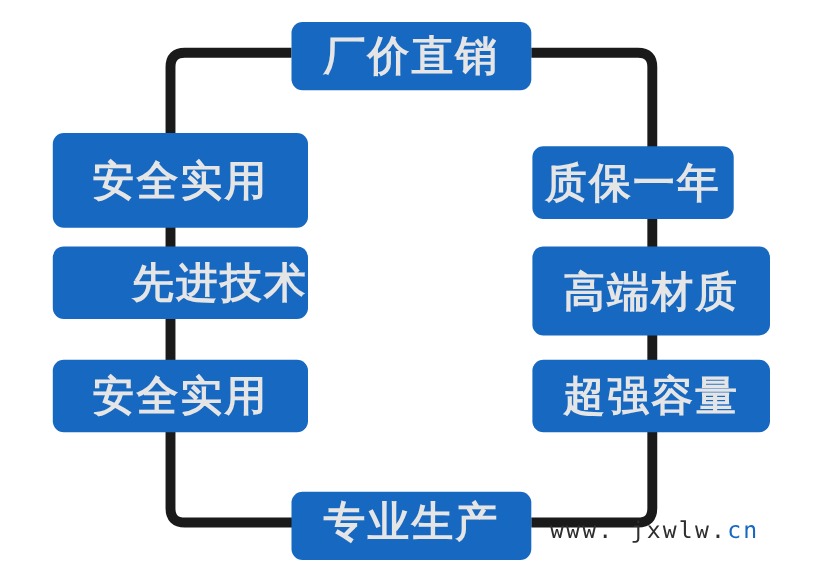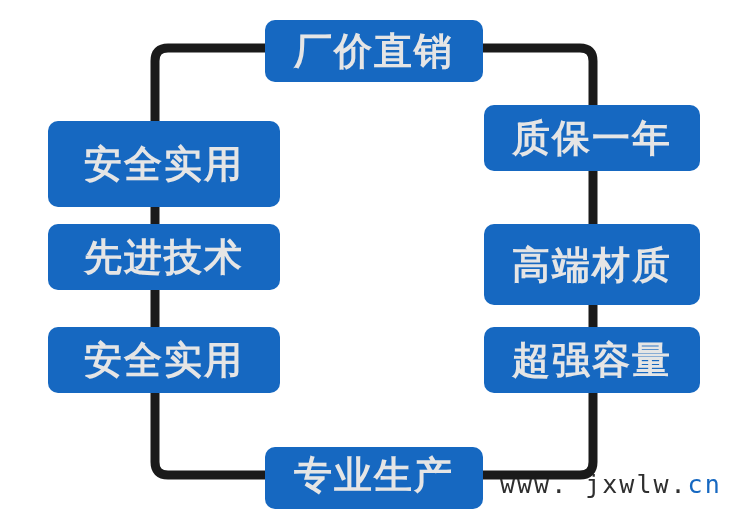--- a/index.html
+++ b/index.html
@@ -37,32 +37,32 @@
     font-weight: bold;
     font-size: 38px;
     letter-spacing: 2px;
     line-height: 1;
     box-sizing: border-box;
     white-space: nowrap;
   }
   .node-top   { left: 265px; top: 20px;  width: 218px; height: 62px; }
   .node-bot   { left: 265px; top: 447px; width: 218px; height: 62px; font-family: Liberation Mono, monospace; }
   .node-l1    { left: 48px;  top: 121px; width: 232px; height: 86px; }
-  .node-l2    { left: 48px;  top: 224px; width: 232px; height: 66px; }
+  .node-l2    { left: 48px;  top: 224px; width: 232px; height: 66px; justify-content: flex-end; }
   .node-l3    { left: 48px;  top: 327px; width: 232px; height: 66px; }
-  .node-r1    { left: 484px; top: 105px; width: 216px; height: 66px; }
+  .node-r1    { left: 484px; top: 133px; width: 183px; height: 66px; }
   .node-r2    { left: 484px; top: 224px; width: 216px; height: 81px; }
   .node-r3    { left: 484px; top: 327px; width: 216px; height: 66px; }
 
   .watermark {
     position: absolute;
     left: 500px;
     top: 470px;
     font-family: "DejaVu Sans Mono", "Liberation Mono", monospace;
-    font-size: 25px;
+    font-size: 21px;
     color: #2f2f2f;
     letter-spacing: 2px;
     white-space: nowrap;
   }
   .watermark .cn { color: #1668c1; }
 </style>
 </head>
 <body>
 
 <div id="stage">

